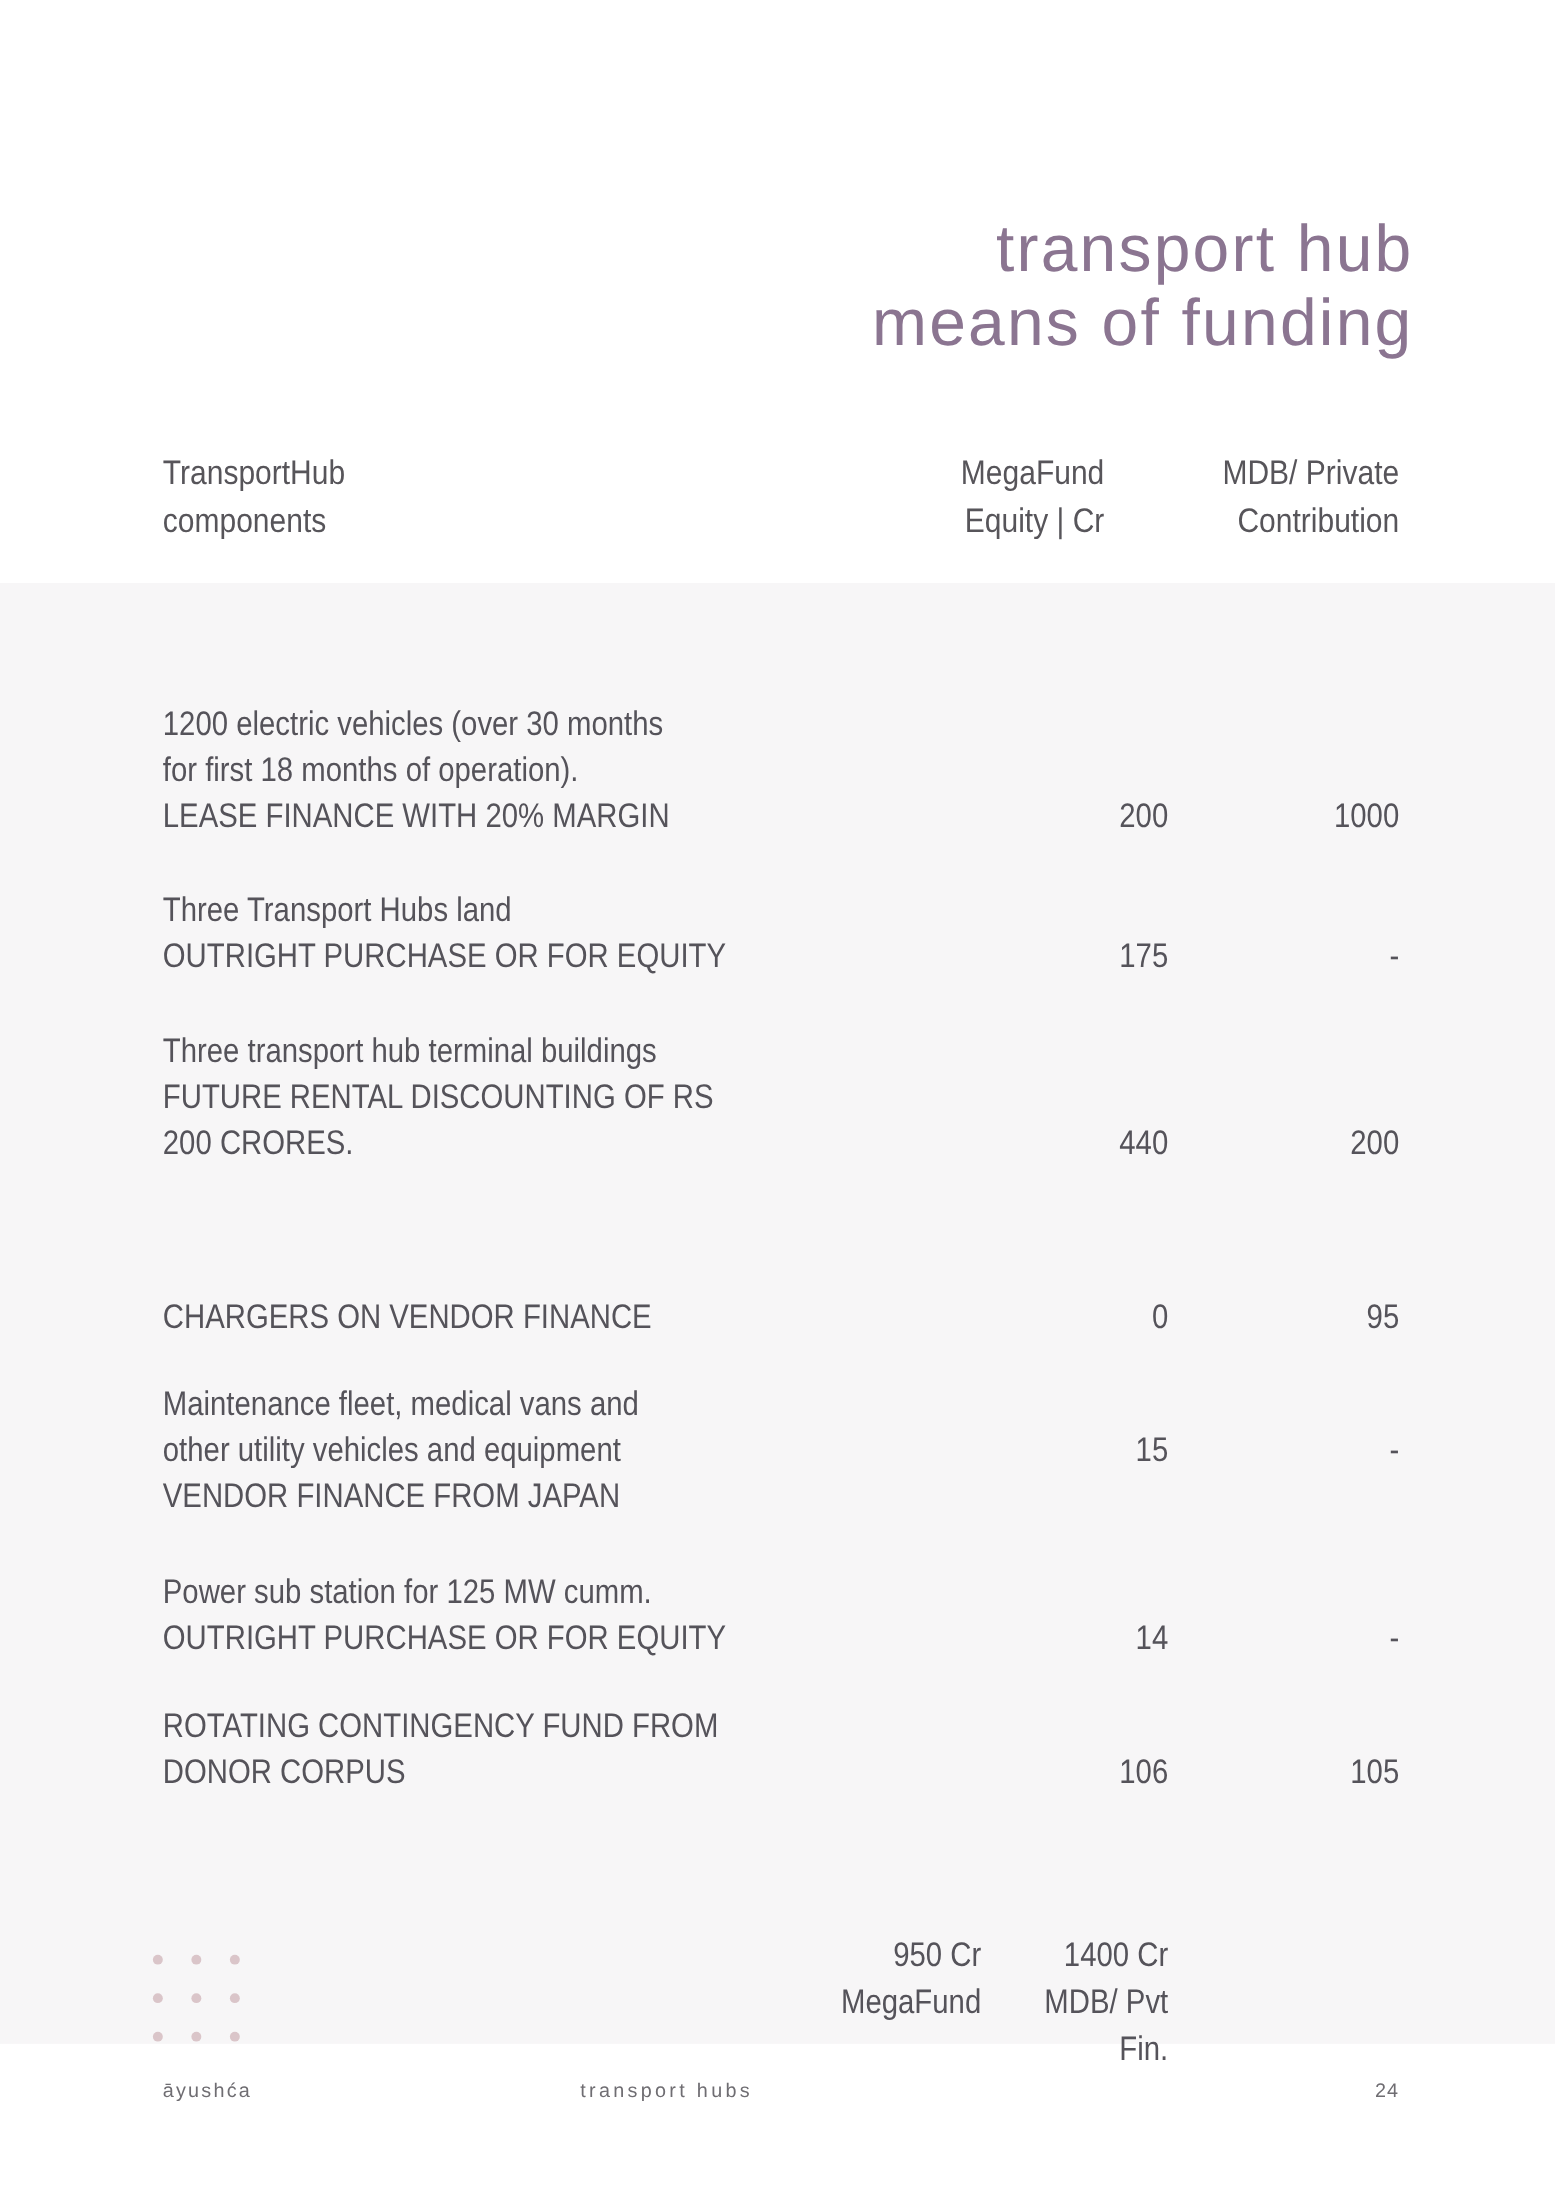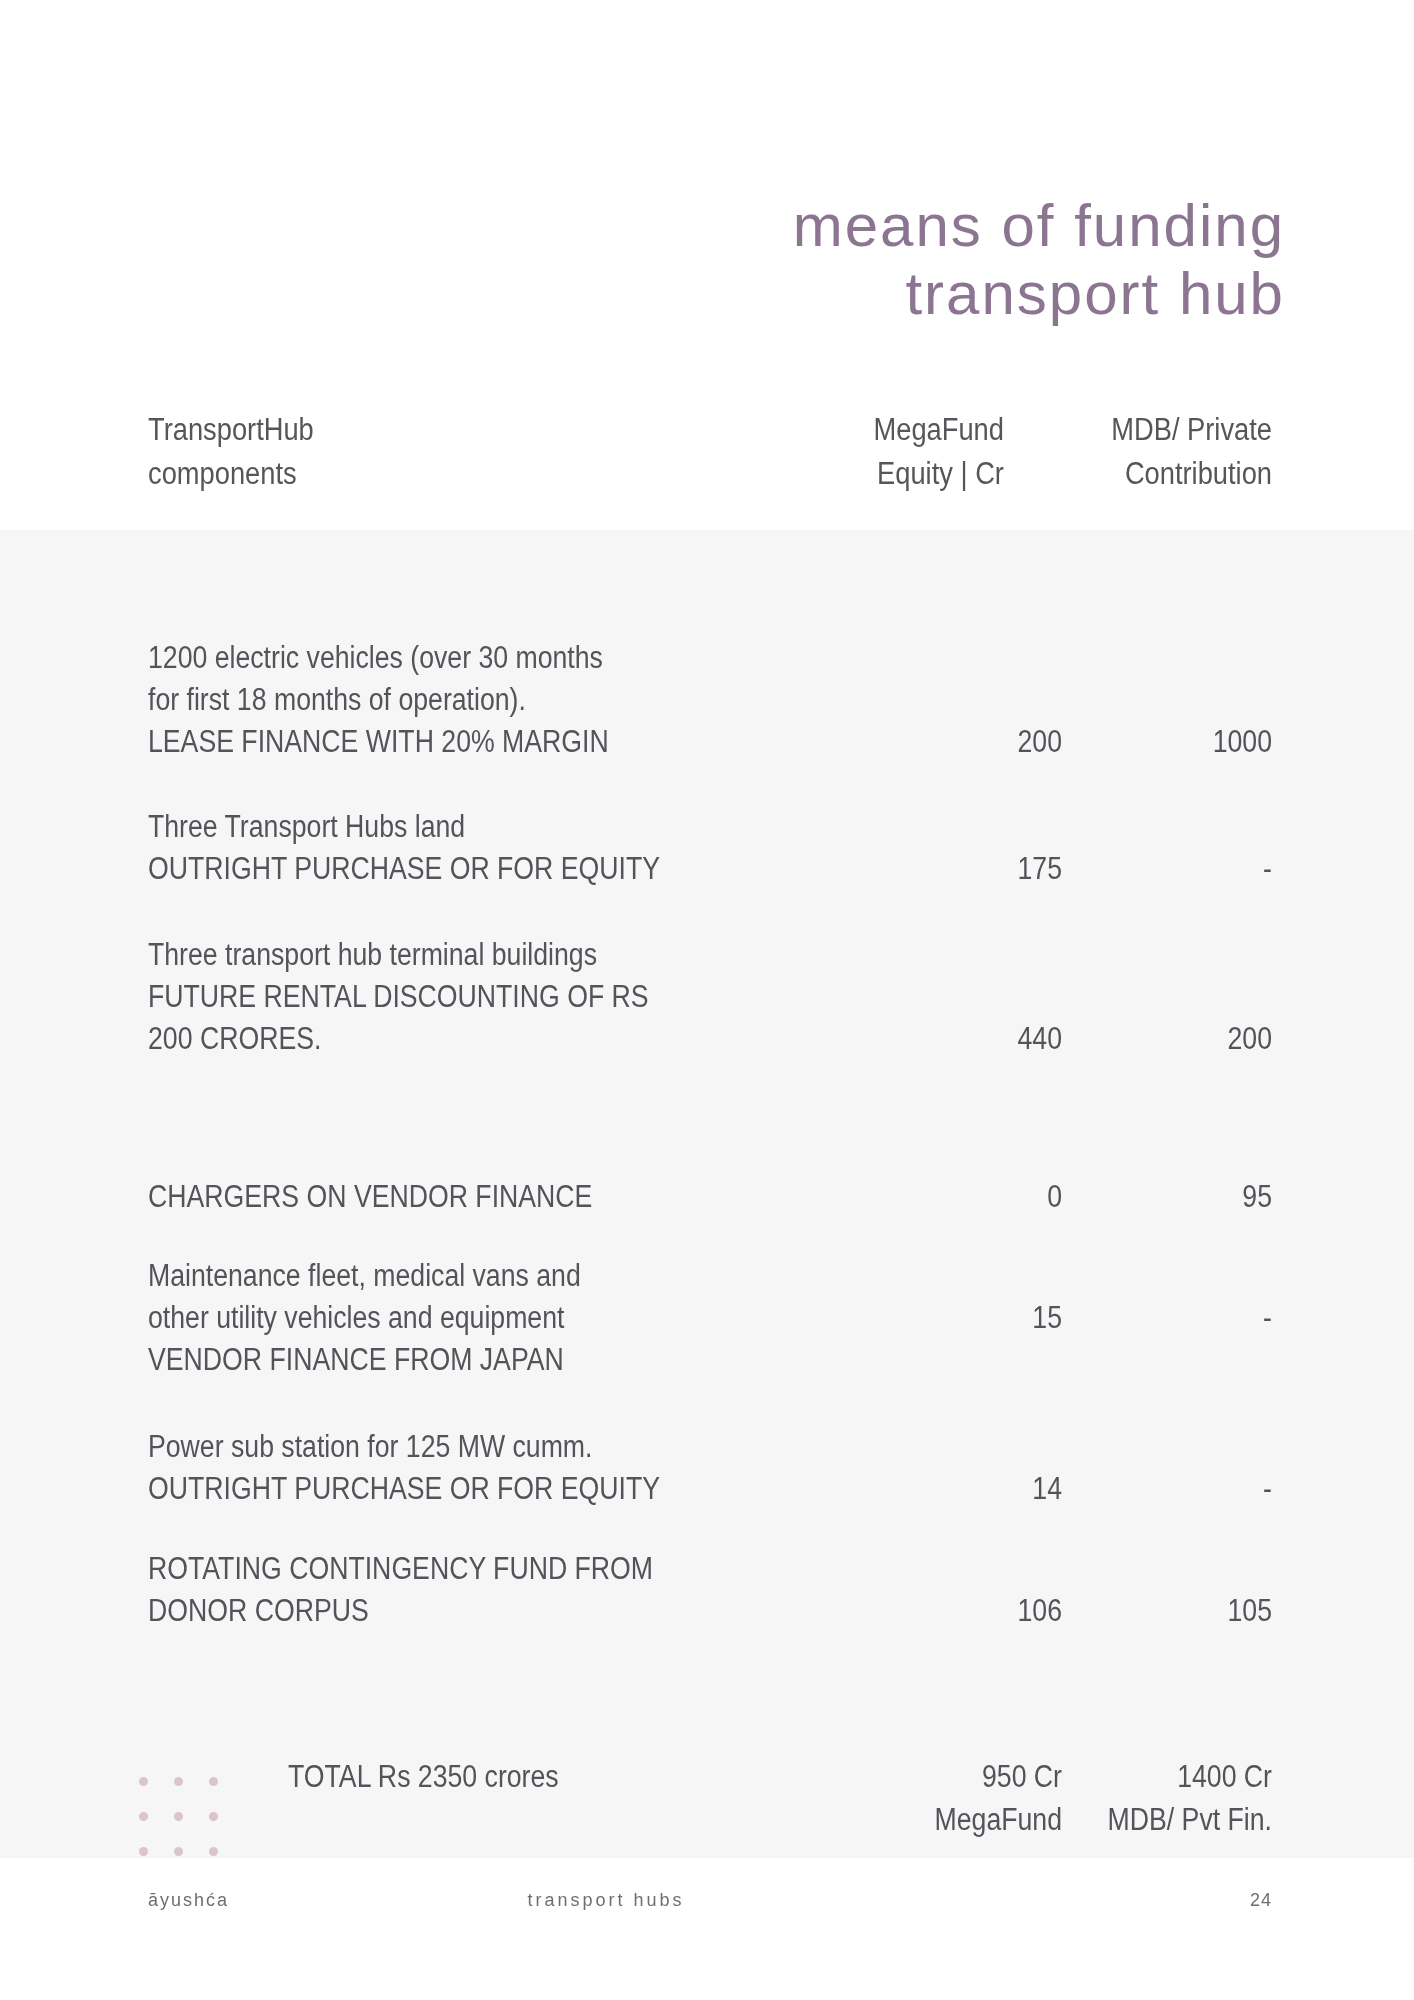--- a/index.html
+++ b/index.html
@@ -87,22 +87,22 @@
   .footer .section {
     position: absolute; left: 0; width: 1212px;
     text-align: center; letter-spacing: 3px;
   }
   .footer .page-num { margin-left: auto; letter-spacing: 1px; }
 </style>
 </head>
 <body>
 
 <div class="page-title">
+  <div>transport hub</div>
   <div>means of funding</div>
-  <div>transport hub</div>
 </div>
 
 <div class="cols table-header">
   <div class="hc left">
     <div>TransportHub</div>
     <div>components</div>
   </div>
   <div class="hc right pad">
     <div>MegaFund</div>
     <div>Equity | Cr</div>
@@ -174,23 +174,20 @@
 <div class="cols row" style="top:1548px">
   <div class="desc">
     <div>ROTATING CONTINGENCY FUND FROM</div>
     <div>DONOR CORPUS</div>
   </div>
   <div class="val">106</div>
   <div class="val">105</div>
 </div>
 
 <div class="cols total-row">
-  <div class="label-wrap">
-    <div class="desc">TOTAL Rs 2350 crores</div>
-  </div>
   <div class="val">
     <div>950 Cr</div>
     <div>MegaFund</div>
   </div>
   <div class="val">
     <div>1400 Cr</div>
     <div>MDB/ Pvt Fin.</div>
   </div>
 </div>
 

